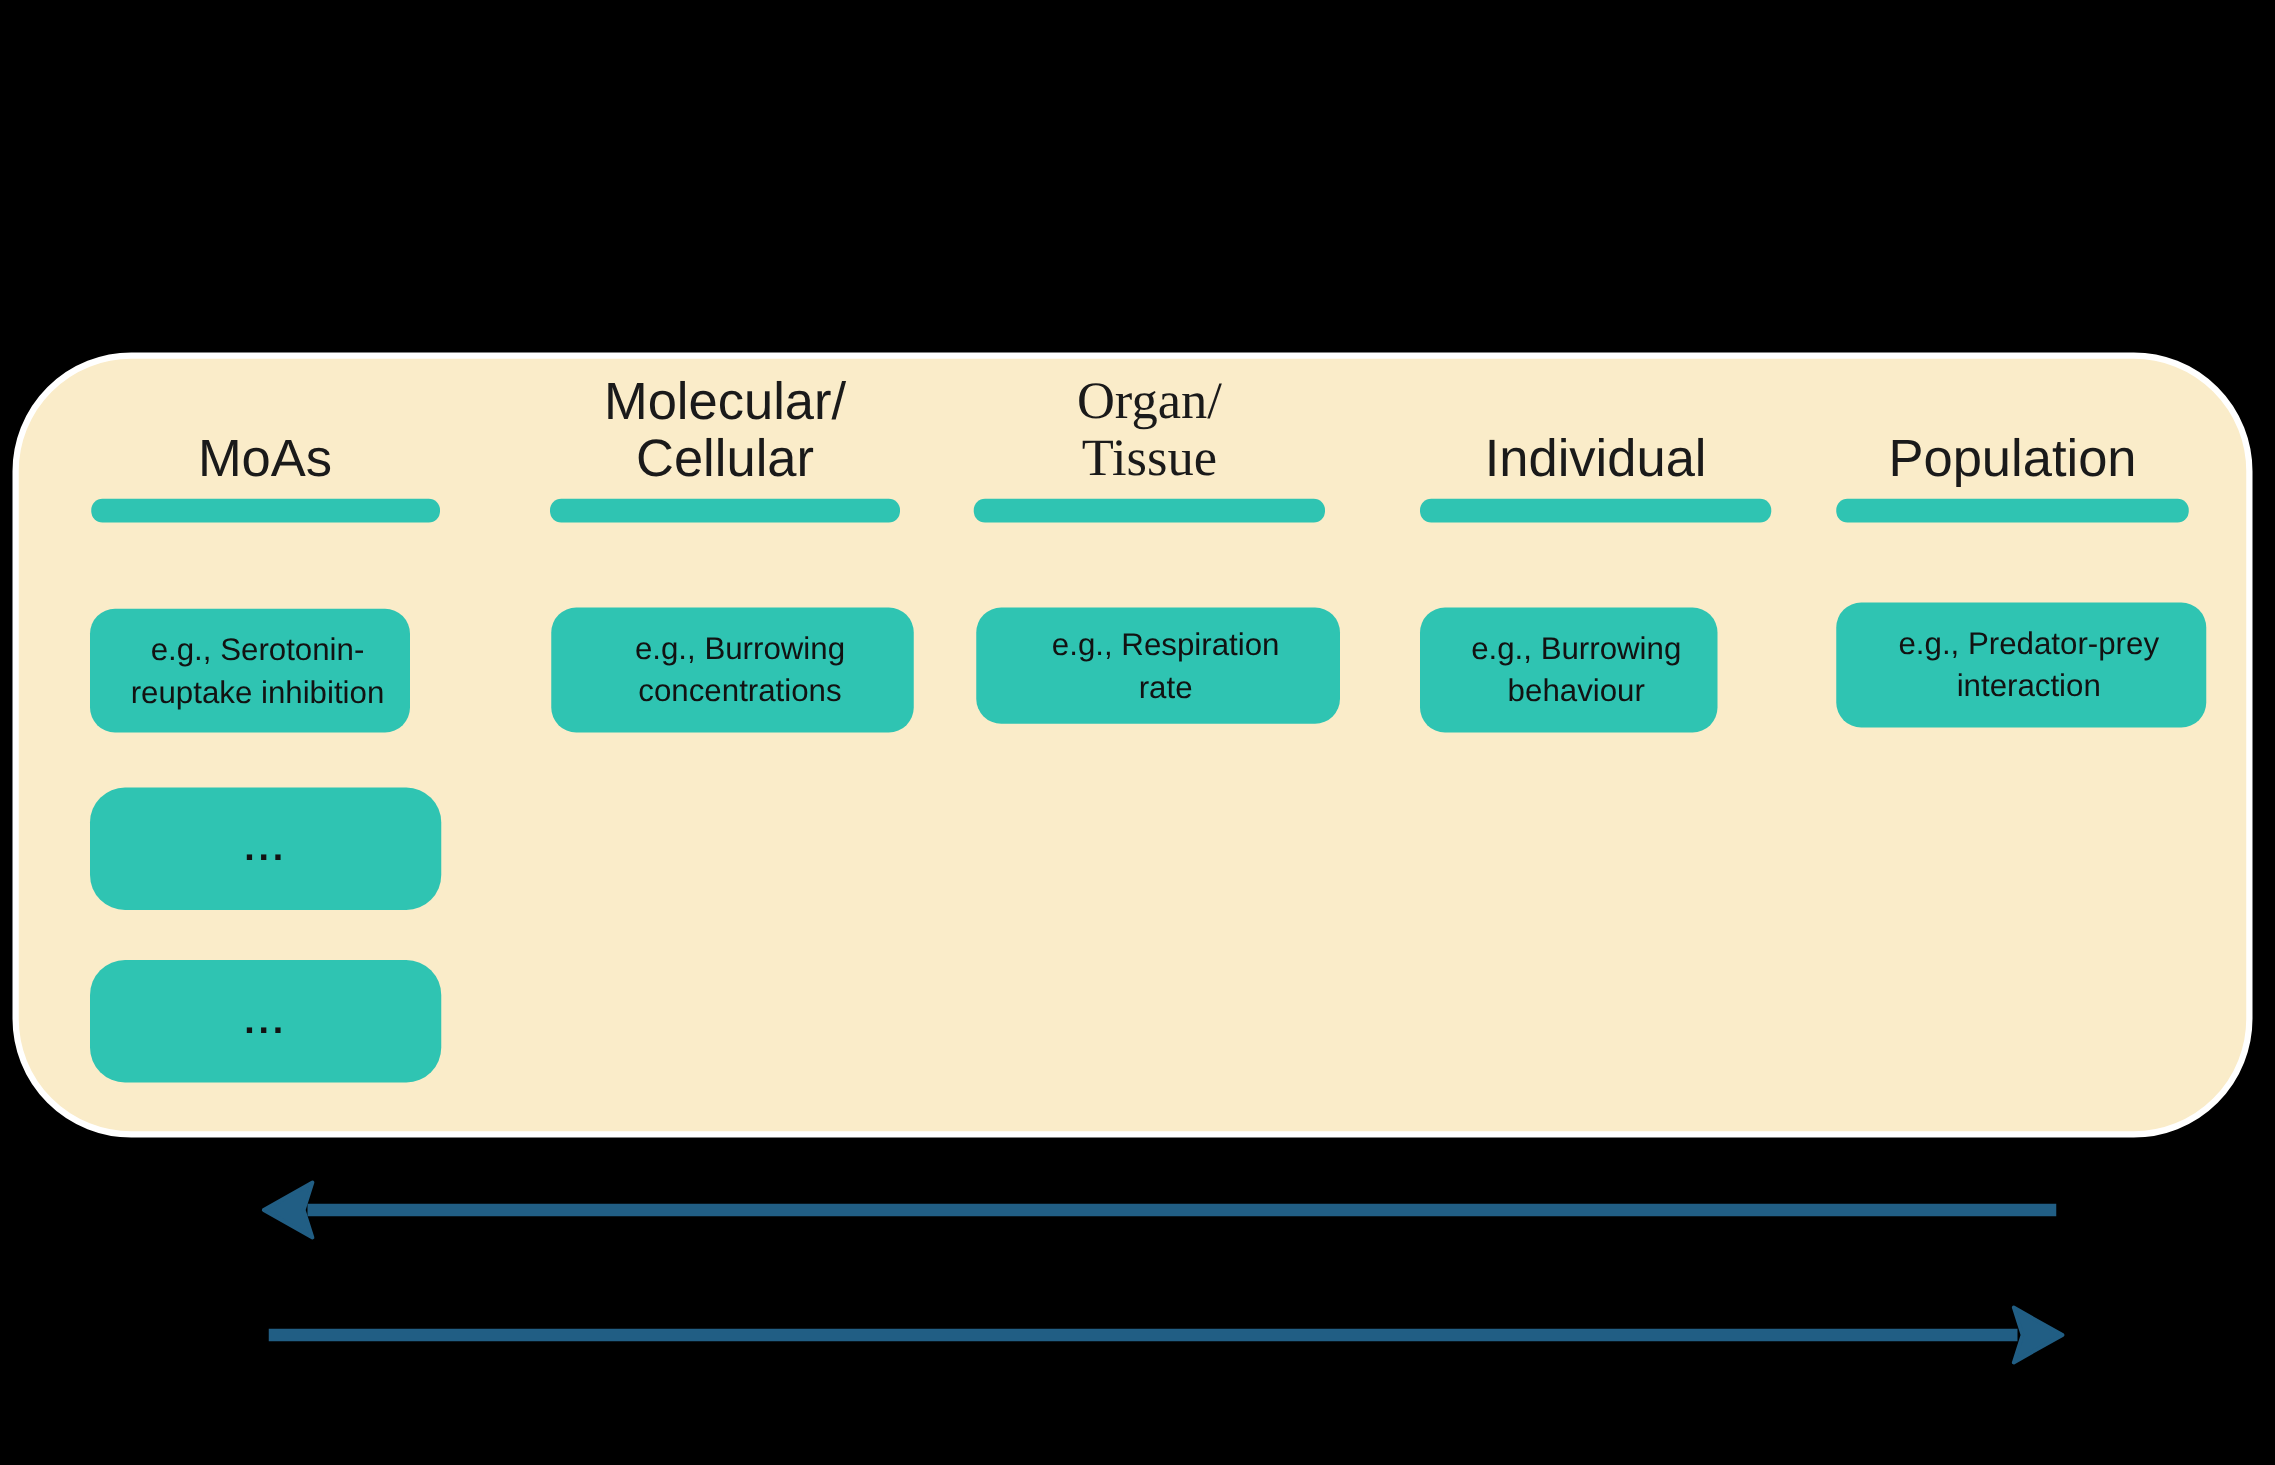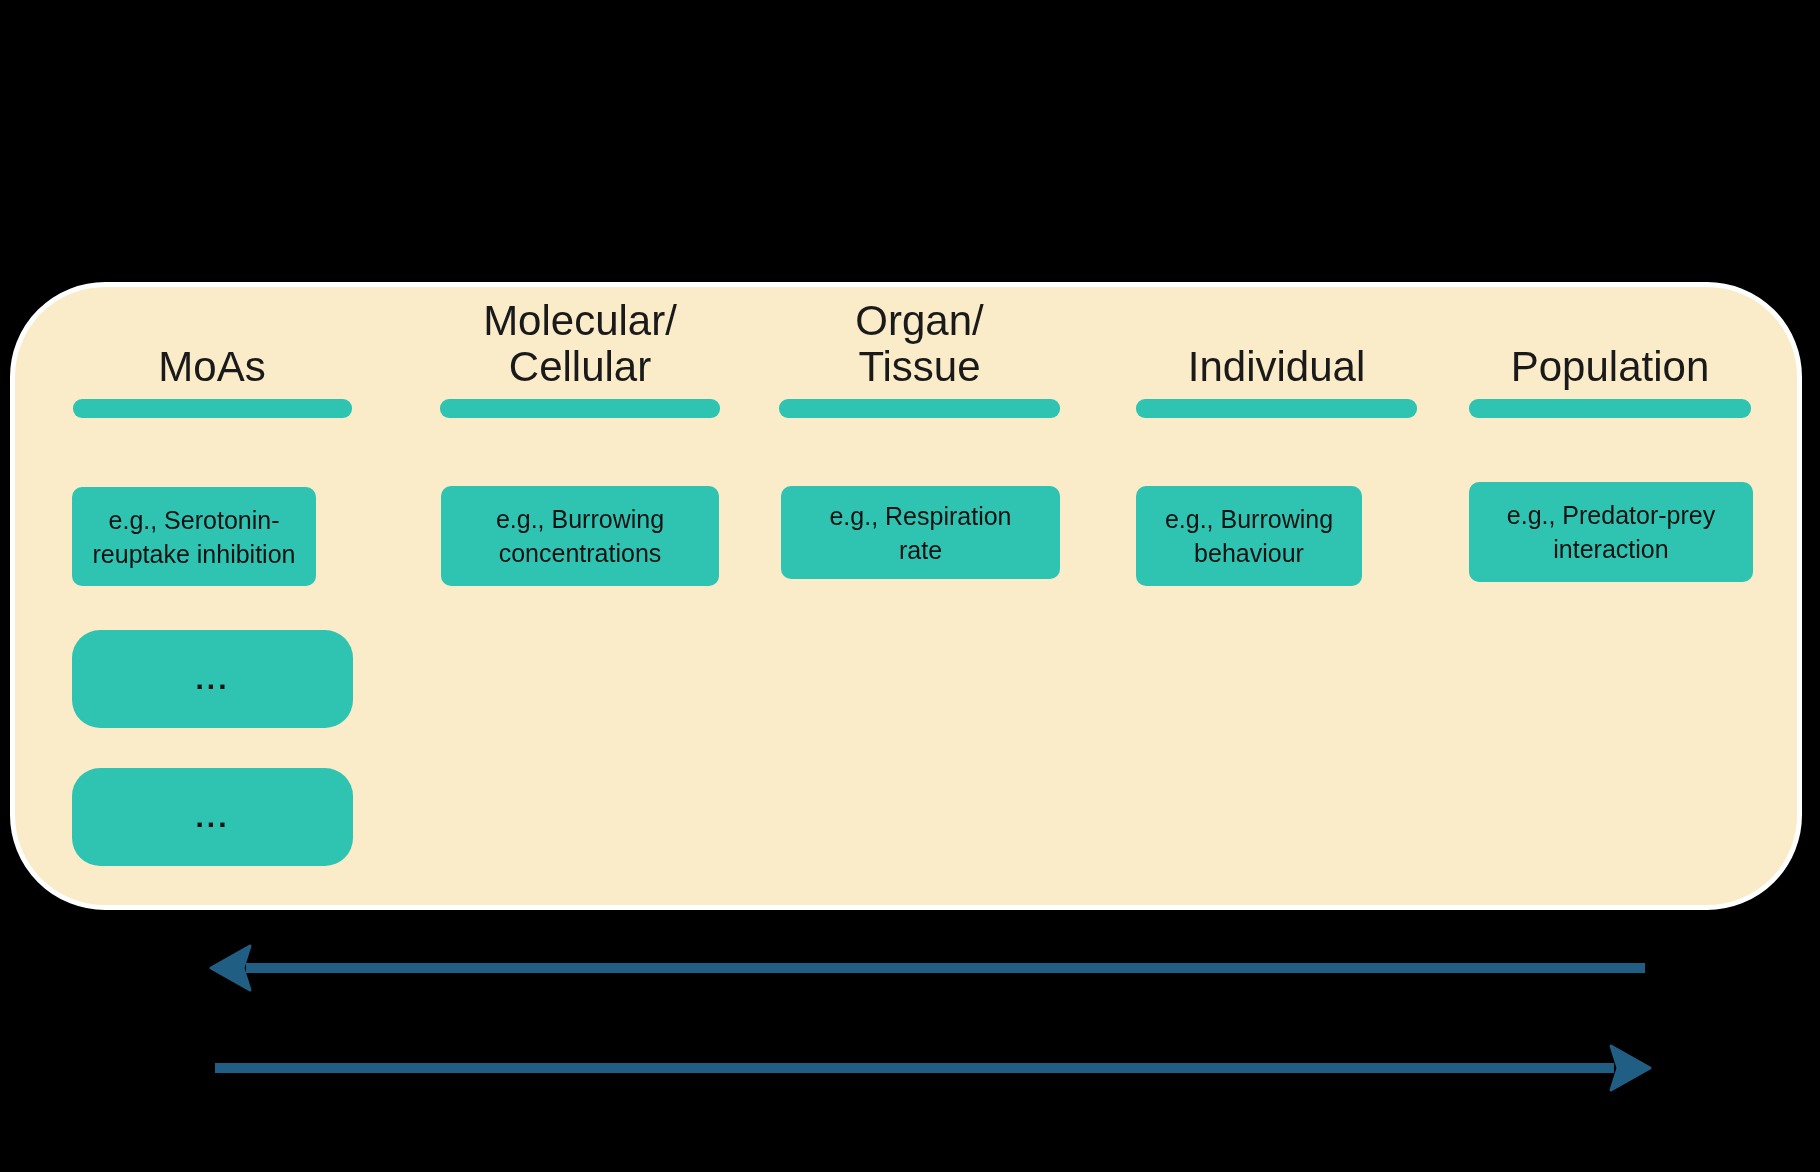--- a/index.html
+++ b/index.html
@@ -38,49 +38,50 @@
     align-items: center;
     font-size: 42px;
     line-height: 46px;
     font-weight: 400;
     color: #1a1a1a;
     text-align: center;
     white-space: nowrap;
   }
   .hdr1 { left: 72px;   width: 280px; }
   .hdr2 { left: 440px;  width: 280px; }
-  .hdr3 { left: 779px;  width: 281px; }
+  .hdr3 { left: 779px;  width: 281px; font-family: Liberation Serif, serif; }
   .hdr4 { left: 1136px; width: 281px; text-align: right; }
   .hdr5 { left: 1469px; width: 282px; }
   
   .underline-bar {
     position: absolute;
     top: 399px;
     height: 19px;
     border-radius: 9px;
     background: #2FC4B2;
   }
   .bar1 { left: 73px;   width: 279px; }
   .bar2 { left: 440px;  width: 280px; }
   .bar3 { left: 779px;  width: 281px; }
   .bar4 { left: 1136px; width: 281px; }
   .bar5 { left: 1469px; width: 282px; }
   
   .ex-box {
     position: absolute;
     background: #2FC4B2;
-    border-radius: 10px;
+    border-radius: 20px;
     display: flex;
     flex-direction: column;
     justify-content: center;
     align-items: center;
     text-align: center;
     font-size: 25px;
     line-height: 34px;
     color: #121212;
+    padding-left: 12px;
   }
   .box1 { left: 72px;   top: 487px; width: 244px; height: 99px; }
   .box2 { left: 441px;  top: 486px; width: 278px; height: 100px; }
   .box3 { left: 781px;  top: 486px; width: 279px; height: 93px; }
   .box4 { left: 1136px; top: 486px; width: 226px; height: 100px; }
   .box5 { left: 1469px; top: 482px; width: 284px; height: 100px; }
   .dots-box {
     position: absolute;
     left: 72px;
     width: 281px;

